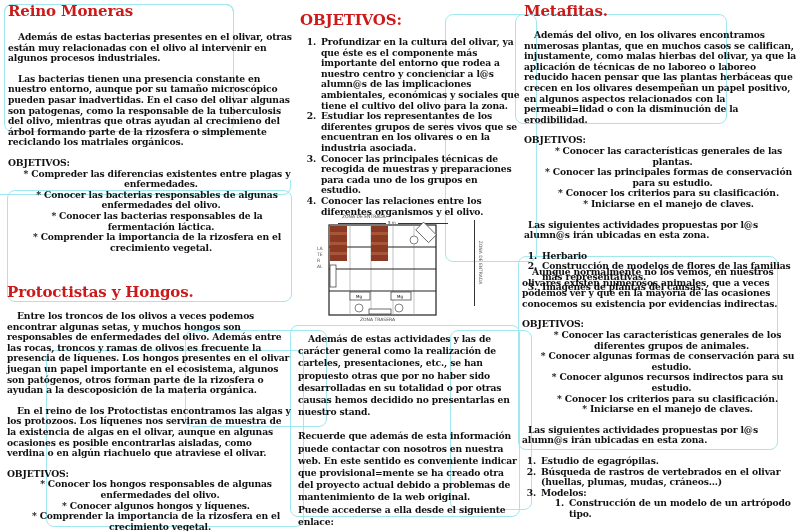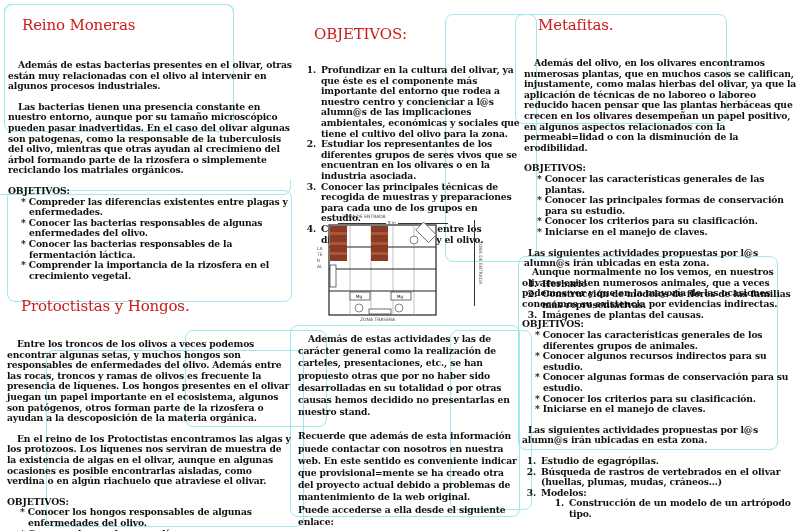--- a/index.html
+++ b/index.html
@@ -1,24 +1,24 @@
 <!DOCTYPE html>
 <html><head>
 <meta charset="utf-8">
 <style>
   html, body { margin:0; padding:0; }
   body { width:800px; height:531px; background:#ffffff; position:relative; overflow:hidden;
          font-family:"DejaVu Serif", "Liberation Serif", serif; color:#111; }
   .frame { position:absolute; border:1.5px solid #9fe8ef; border-radius:8px; pointer-events:none; }
   .blk { position:absolute; font-size:9.2px; line-height:10.6px; font-weight:bold; letter-spacing:-0.15px; }
-  .title { color:#cc1a1a; font-size:15px; font-weight:normal; line-height:17px; margin:14px; }
+  .title { color:#cc1a1a; font-size:15px; font-weight:bold; line-height:17px; margin:0; }
   .p { margin:0 0 10px 0; text-indent:10px; }
   .obj-h { margin:0; }
   ul.ast { list-style:none; margin:0 0 0 10px; padding:0; }
-  ul.ast li { padding-left:11px; text-indent:-8px; }
+  ul.ast li { padding-left:11px; text-indent:-8px;text-align:center; }
   ul.ast li::before { content:"* "; }
   ol.num { margin:0; padding:0 0 0 19px; }
   ol.num li { padding-left:2px; }
   ol.sub { margin:0; padding:0 0 0 26px; }
   .link { color:#1a3fbf; }
   .diagram { position:absolute; left:300px; top:218px; width:190px; height:110px; }
 </style>
 </head>
 <body>
 
@@ -143,22 +143,22 @@
     <li>Imágenes de plantas del causas.</li>
   </ol>
 </div>
 
 <div class="blk" style="left:522px;top:257px;width:278px;">
   <div style="height:10px"></div>
   <p class="p">Aunque normalmente no los vemos, en nuestros olivares existen numerosos animales, que a veces podemos ver y que en la mayoría de las ocasiones conocemos su existencia por evidencias indirectas.</p>
   <p class="obj-h">OBJETIVOS:</p>
   <ul class="ast">
     <li>Conocer las características generales de los diferentes grupos de animales.</li>
+    <li>Conocer algunas formas de conservación para su estudio.</li>
     <li>Conocer algunos recursos indirectos para su estudio.</li>
-    <li>Conocer algunas formas de conservación para su estudio.</li>
     <li>Conocer los criterios para su clasificación.</li>
     <li>Iniciarse en el manejo de claves.</li>
   </ul>
   <div style="height:10px"></div>
   <p class="p" style="text-indent:6px">Las siguientes actividades propuestas por l@s alumn@s irán ubicadas en esta zona.</p>
   <ol class="num" style="padding-left:17px">
     <li>Estudio de egagrópilas.</li>
     <li>Búsqueda de rastros de vertebrados en el olivar (huellas, plumas, mudas, cráneos...)</li>
     <li>
       <span>Modelos:</span>

